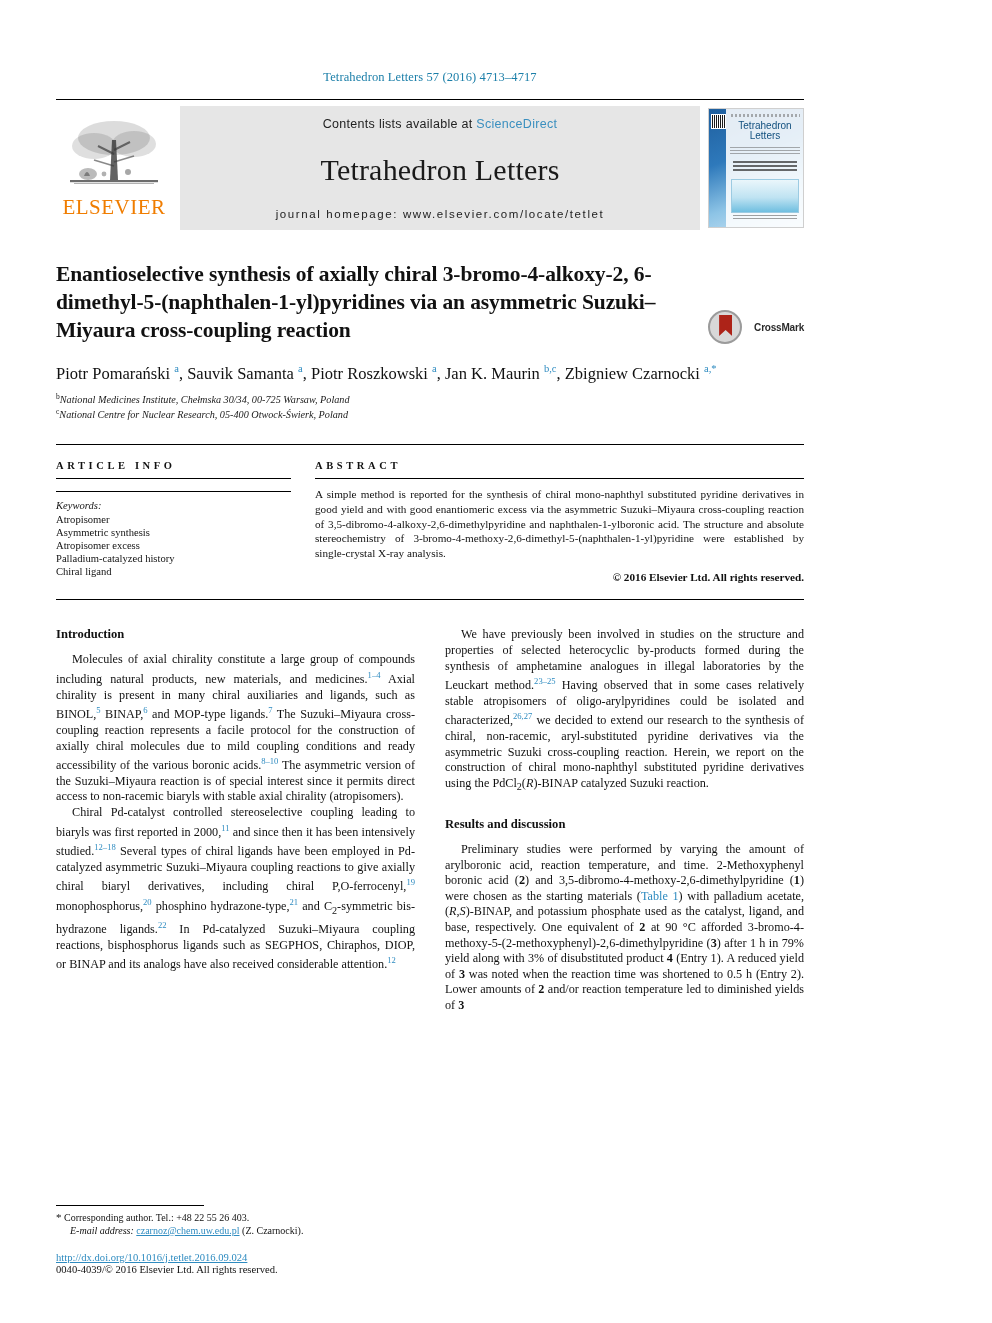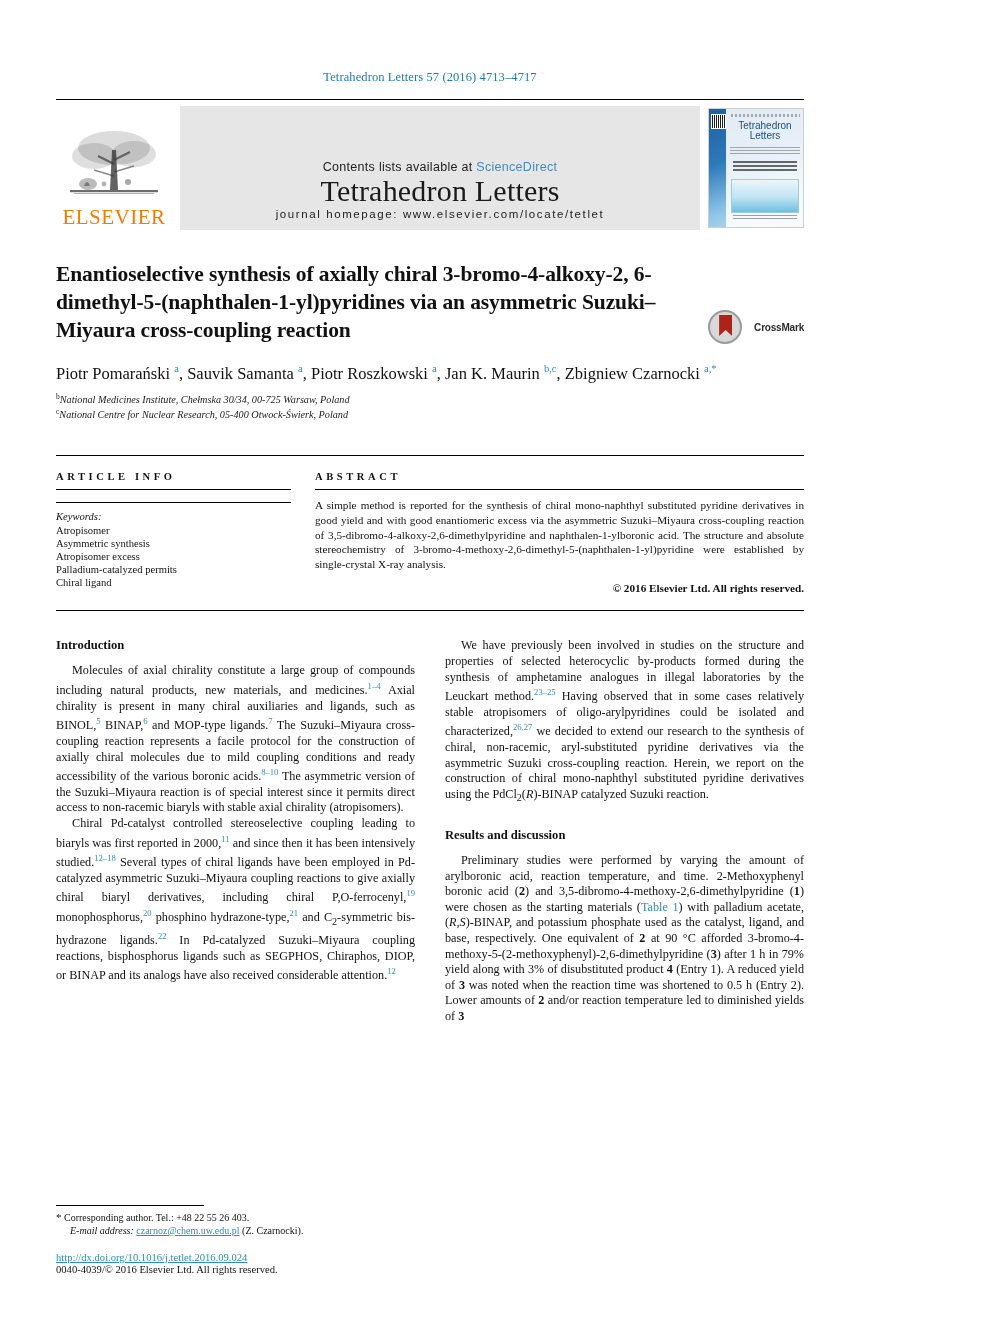--- a/index.html
+++ b/index.html
@@ -41,40 +41,40 @@
     display: flex;
     align-items: stretch;
     height: 124px;
   }
   .elsevier-logo {
     width: 116px;
     flex: 0 0 116px;
     display: flex;
     flex-direction: column;
     align-items: center;
-    justify-content: flex-end;
+    justify-content: center;
     padding-bottom: 2px;
   }
   .elsevier-tree { display:block; }
   .elsevier-word {
     color: #f07d00;
     font-family: "Liberation Serif", serif;
     font-size: 21px;
     letter-spacing: .5px;
     line-height: 1;
     margin-top: 1px;
   }
   .journal-band {
     flex: 1 1 auto;
     background: #e6e6e6;
     margin-left: 8px;
     margin-right: 8px;
     display: flex;
     flex-direction: column;
-    justify-content: flex-end;
+    justify-content: space-between;
     align-items: center;
     padding: 11px 0 10px 0;
   }
   .contents-line {
     font-family: "Liberation Sans", sans-serif;
     font-size: 12.5px;
     color: #222;
     letter-spacing: .3px;
   }
   .contents-line a, .sd-link {
@@ -213,21 +213,21 @@
     font-family: "Liberation Serif", serif;
     font-style: italic;
     font-size: 10.2px;
     line-height: 12.6px;
     color: #1a1a1a;
   }
   .affiliations sup { font-style: normal; font-size: 7.5px; vertical-align: super; }
 
   
   .info-abstract {
-    margin-top: 33px;
+    margin-top: 22px;
     border-top: 1.3px solid #000;
     padding-top: 15px;
     display: flex;
   }
   .col-info { flex: 0 0 235px; width: 235px; padding-right: 24px; }
   .col-abstract { flex: 1 1 auto; }
   .sec-label {
     font-family: "Liberation Serif", serif;
     font-size: 10.5px;
     font-weight: bold;
@@ -407,21 +407,21 @@
   <div class="info-abstract">
     <div class="col-info">
       <div class="sec-label">ARTICLE INFO</div>
       <div class="rule"></div>
       <div class="kw-rule"></div>
       <div class="keywords">
         <div class="hd">Keywords:</div>
         <div>Atropisomer</div>
         <div>Asymmetric synthesis</div>
         <div>Atropisomer excess</div>
-        <div>Palladium-catalyzed permits</div>
+        <div>Palladium-catalyzed history</div>
         <div>Chiral ligand</div>
       </div>
     </div>
 
     <div class="col-abstract">
       <div class="sec-label">ABSTRACT</div>
       <div class="rule"></div>
       <div class="abstract-body">A simple method is reported for the synthesis of chiral mono-naphthyl substituted pyridine derivatives in good yield and with good enantiomeric excess via the asymmetric Suzuki–Miyaura cross-coupling reaction of 3,5-dibromo-4-alkoxy-2,6-dimethylpyridine and naphthalen-1-ylboronic acid. The structure and absolute stereochemistry of 3-bromo-4-methoxy-2,6-dimethyl-5-(naphthalen-1-yl)pyridine were established by single-crystal X-ray analysis.</div>
       <div class="copyright">© 2016 Elsevier Ltd. All rights reserved.</div>
     </div>

